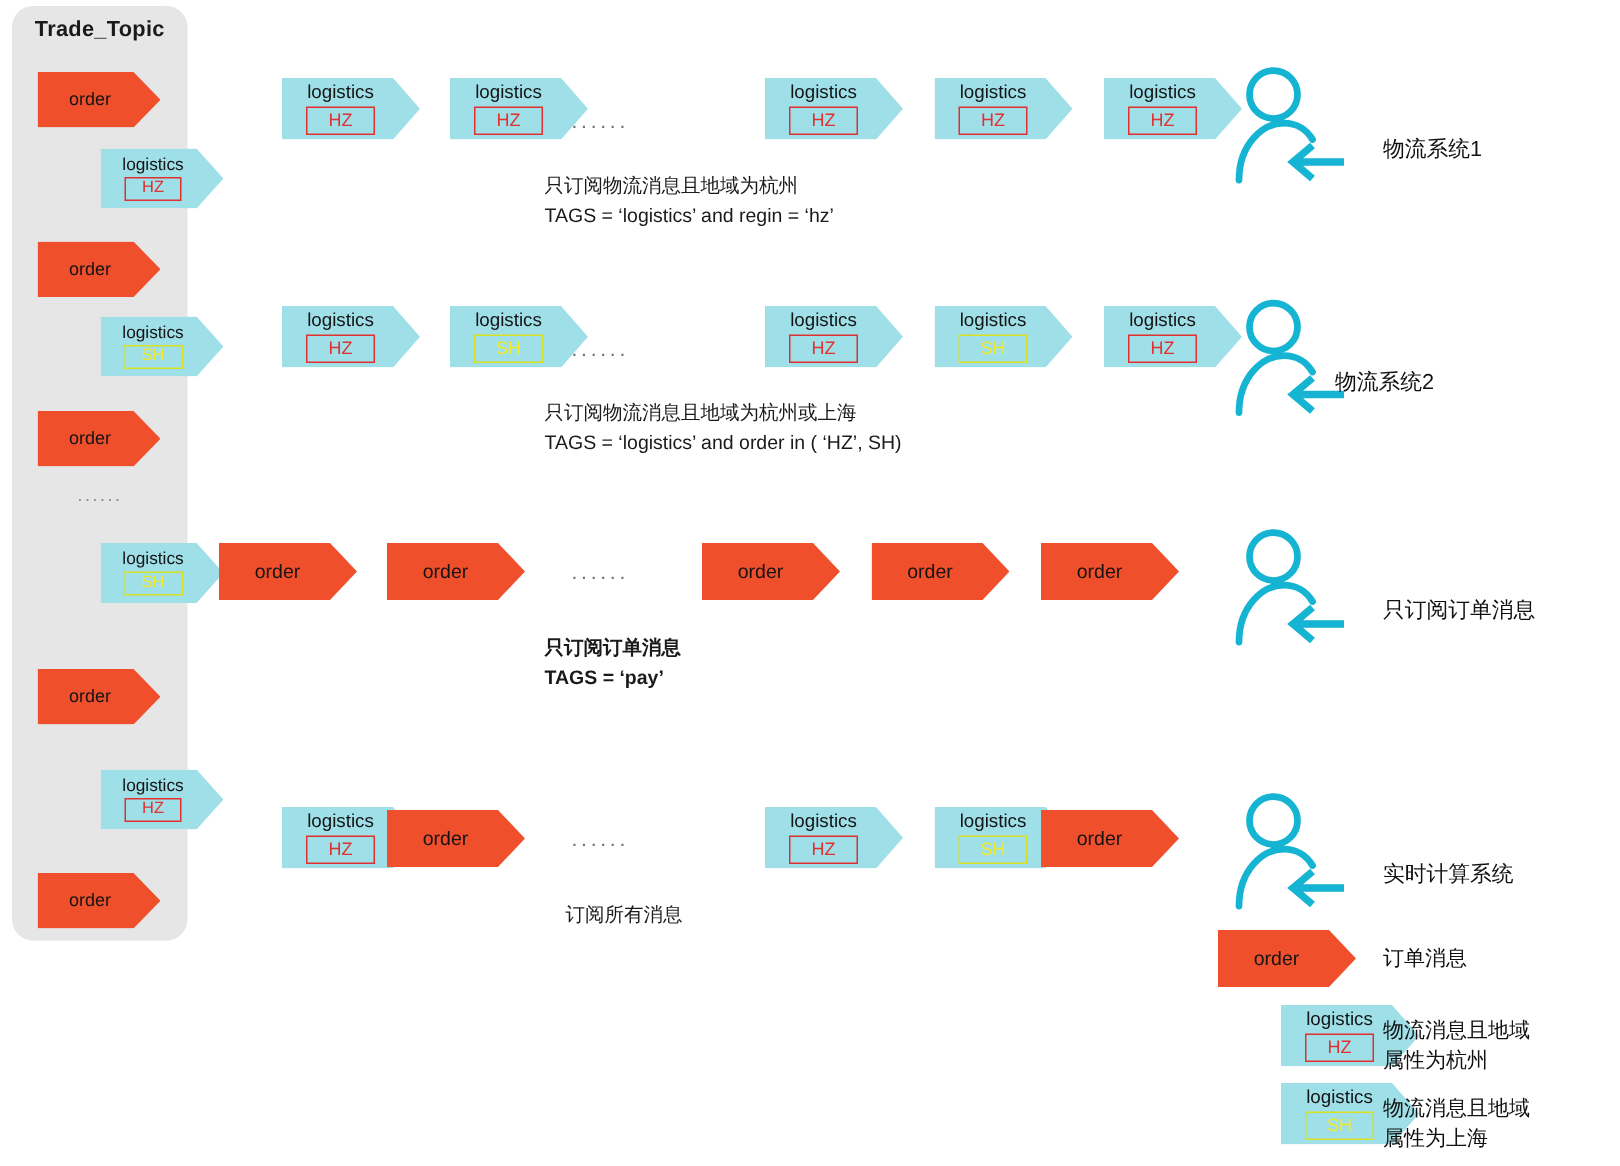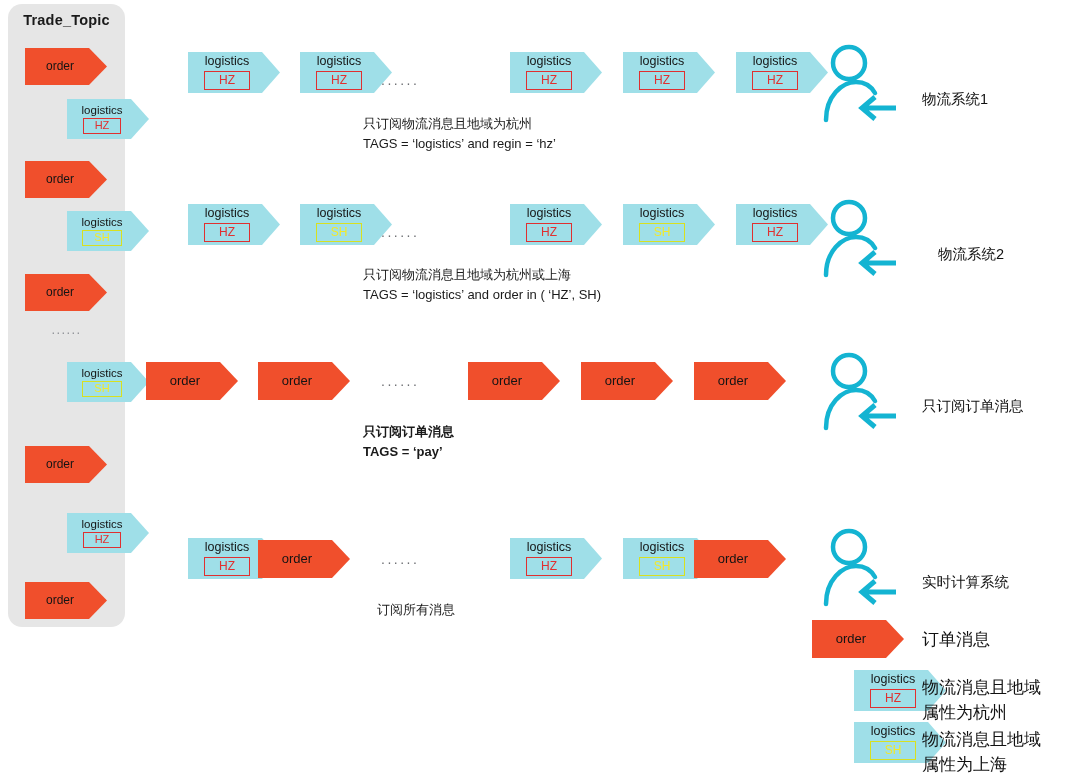--- a/index.html
+++ b/index.html
@@ -78,21 +78,21 @@
   
   .consumer{ position:absolute;width:74px;height:84px; }
   .consumer svg{ display:block; }
   .consumer-label{
     position:absolute;font-size:14.5px;color:#111;white-space:nowrap;
   }
 
   
   .legend-chip{ }
   .legend-text{
-    position:absolute;font-size:17px;color:#111;line-height:1.45;white-space:pre-line;
+    position:absolute;font-size:14px;color:#111;line-height:1.45;white-space:pre-line;
   }
 </style>
 </head>
 <body>
 
 <div id="stage">
 
   <div class="topic-panel">
     <div class="topic-title">Trade_Topic</div>
     <div id="topic-msgs">
@@ -186,21 +186,21 @@
       <div class="ell" style="left: 381px; top: 224px;">......</div>
       <div class="caption" style="left: 363px; top: 265px;">只订阅物流消息且地域为杭州或上海
 TAGS = ‘logistics’ and order in ( ‘HZ’, SH)</div>
       <div class="consumer" style="left: 822px; top: 199px;">
         <svg width="74" height="84" viewBox="0 0 74 84">
           <circle cx="27" cy="19" r="16" fill="none" stroke="#14b4d2" stroke-width="4.5"></circle>
           <path d="M4 76 C4 52 20 38 34 38 C42 38 49 42 53 49" fill="none" stroke="#14b4d2" stroke-width="4.5" stroke-linecap="round"></path>
           <path d="M74 64 L40 64 M53 53 L40 64 L53 75" fill="none" stroke="#14b4d2" stroke-width="5" stroke-linecap="butt" stroke-linejoin="miter"></path>
         </svg>
       </div>
-      <div class="consumer-label" style="left: 938px; top: 245px;">物流系统2</div>
+      <div class="consumer-label" style="left: 890px; top: 245px;">物流系统2</div>
       <div class="chip order row-chip" style="left: 146px; top: 362px;">
         <div class="lbl">order</div>
       </div>
       <div class="chip order row-chip" style="left: 258px; top: 362px;">
         <div class="lbl">order</div>
       </div>
       <div class="chip order row-chip" style="left: 468px; top: 362px;">
         <div class="lbl">order</div>
       </div>
       <div class="chip order row-chip" style="left: 581px; top: 362px;">

